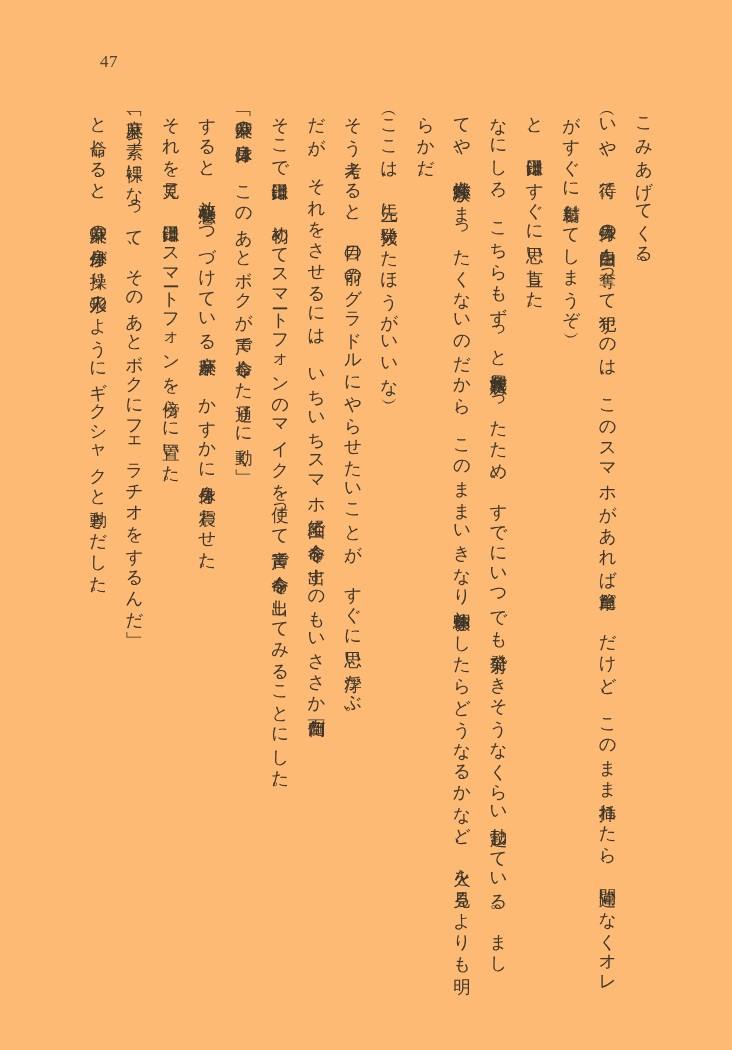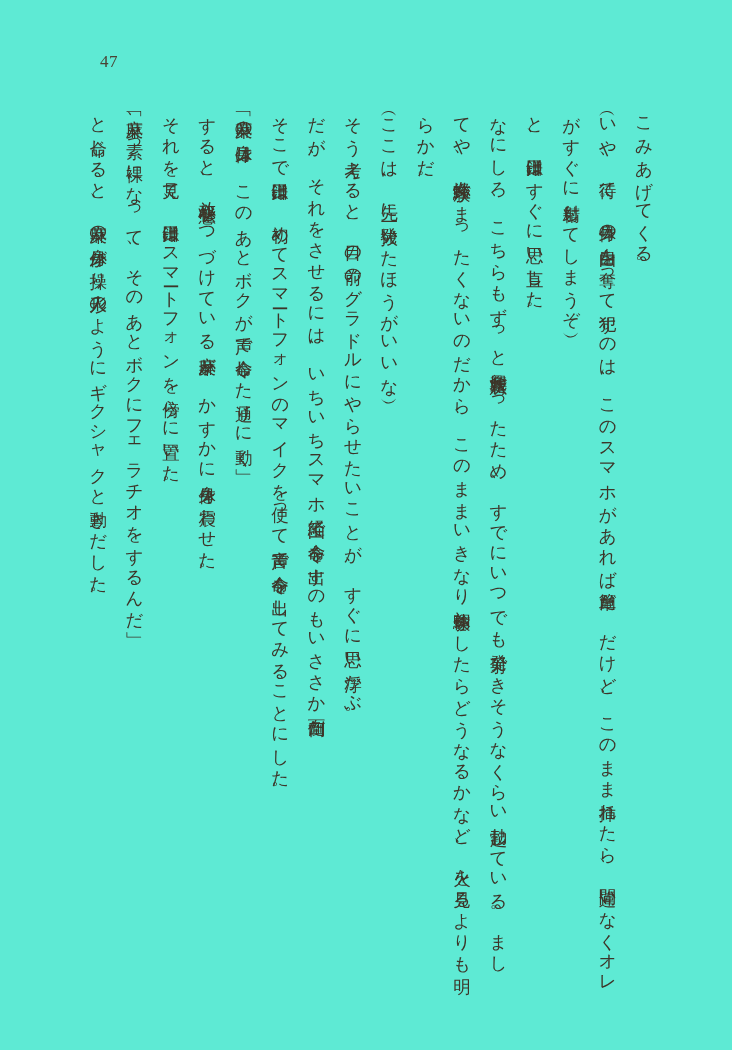--- a/index.html
+++ b/index.html
@@ -11,21 +11,21 @@
     height: 1050px;
     background: #fdfcef;
     font-family: "Liberation Serif", serif;
     color: #3a3226;
     overflow: hidden;
   }
   .page {
     position: relative;
     width: 732px;
     height: 1050px;
-    background: #5eead4;
+    background: #fdba74;
     box-sizing: border-box;
   }
   .page-number {
     position: absolute;
     left: 100px;
     top: 52px;
     font-size: 17px;
     font-family: "Liberation Serif", serif;
     color: #4a4334;
     letter-spacing: 0.5px;

